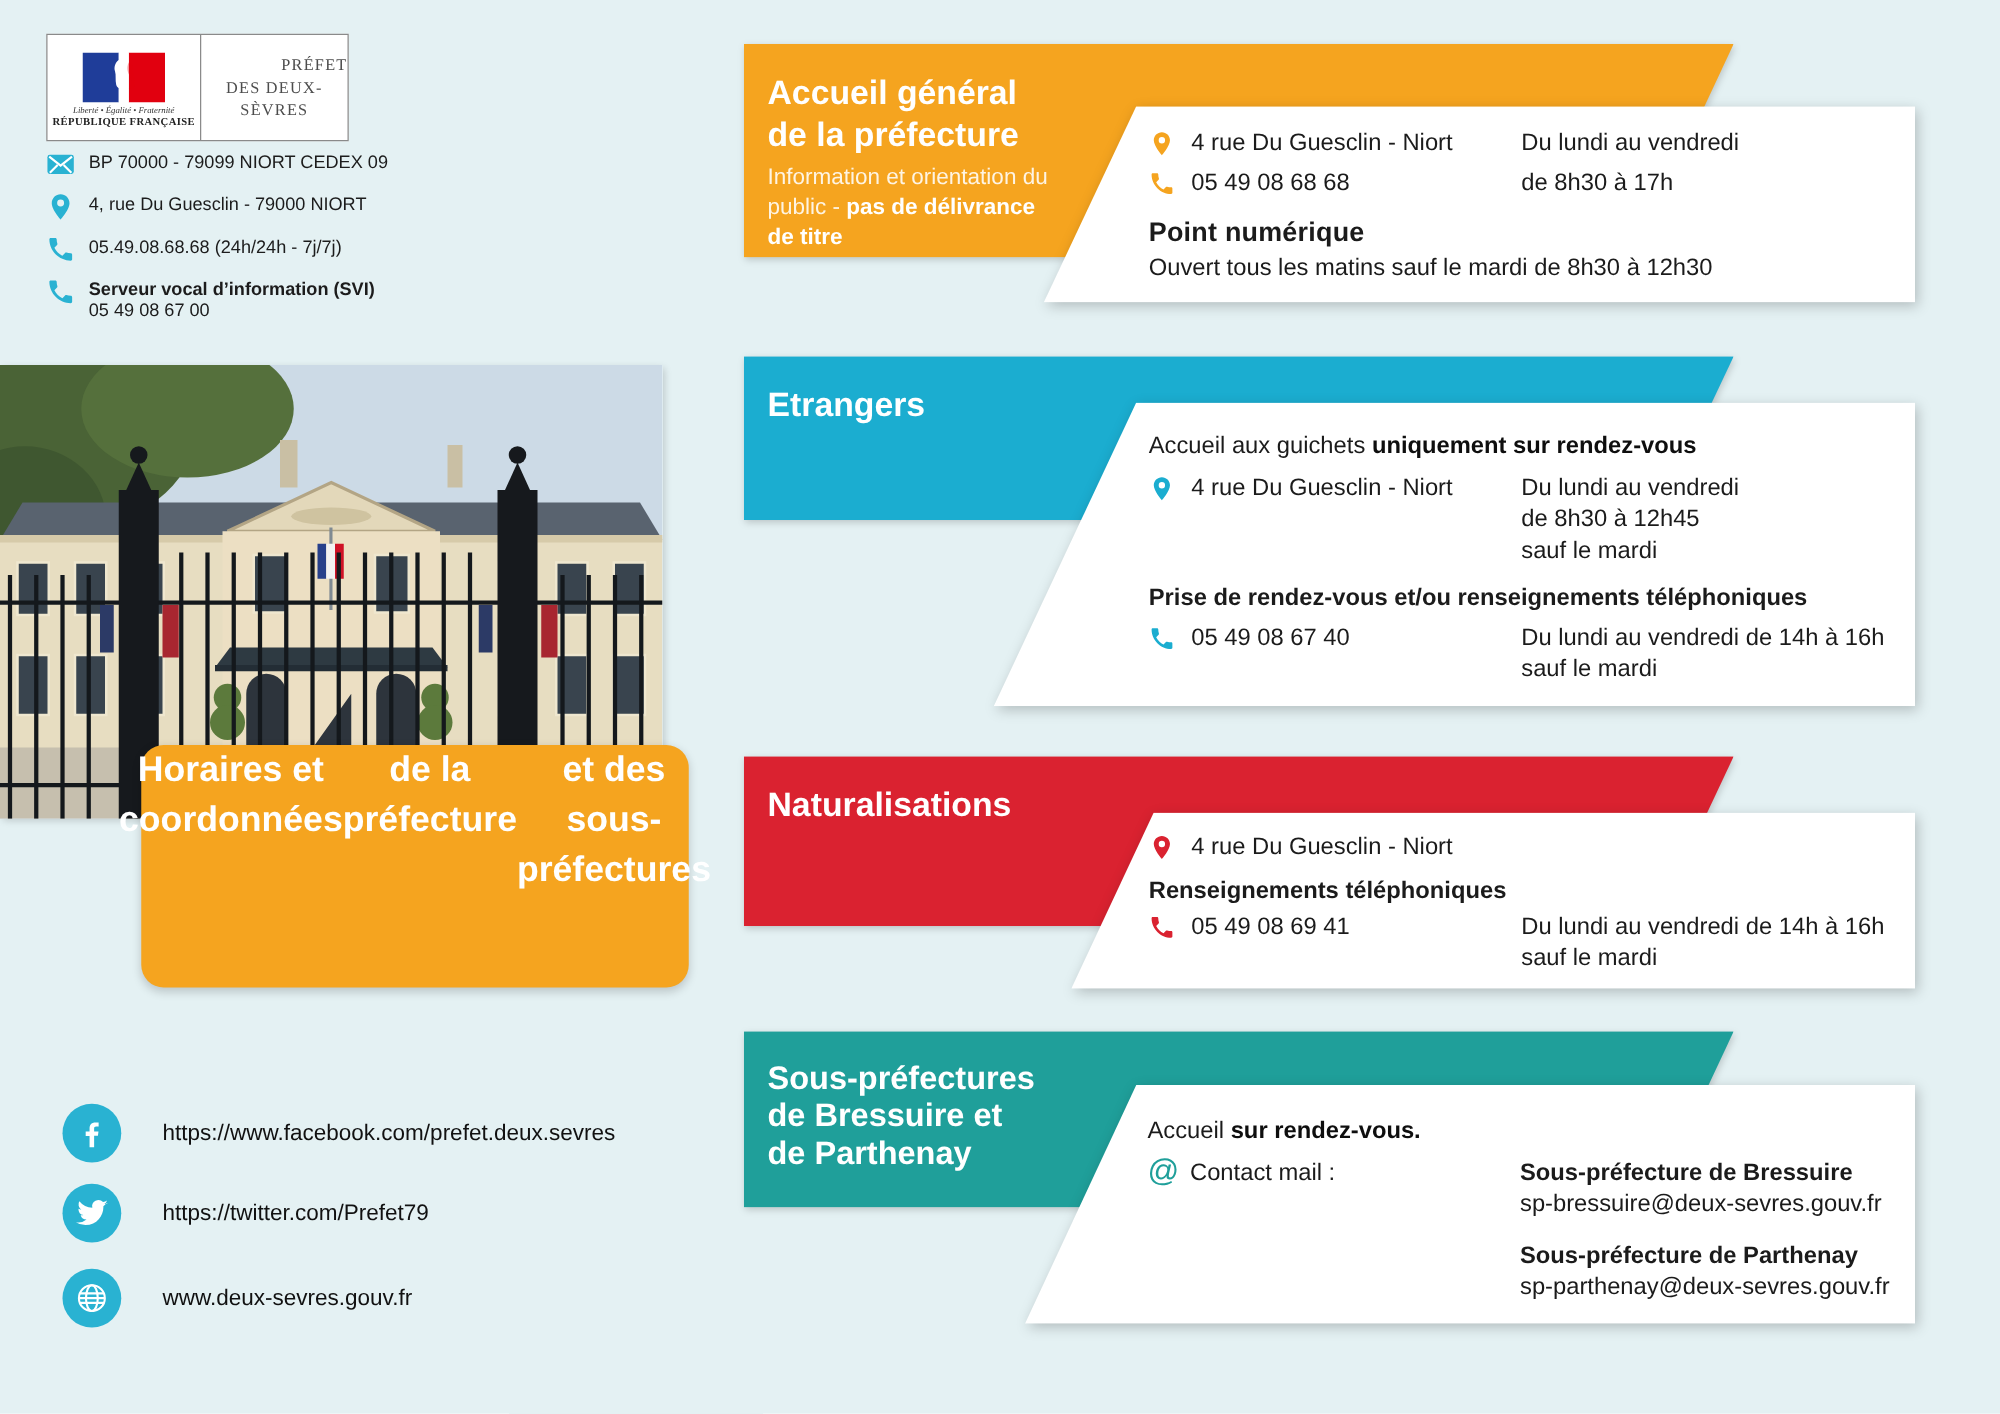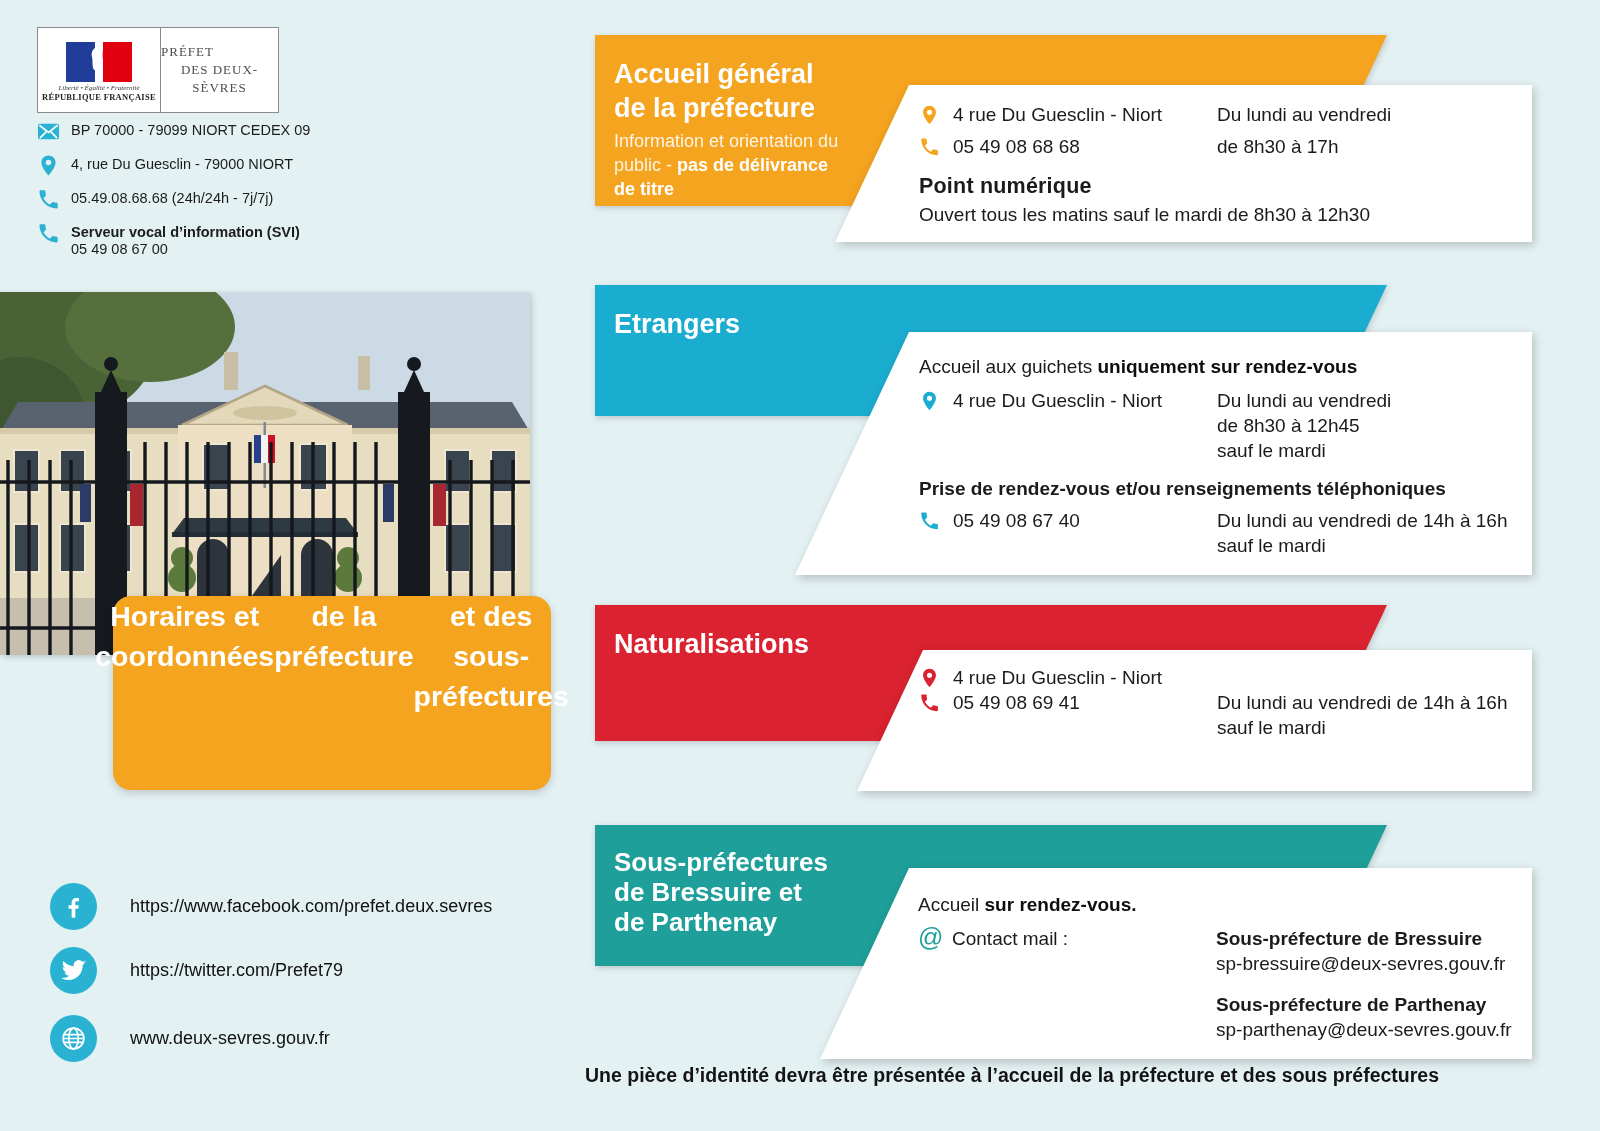--- a/index.html
+++ b/index.html
@@ -9,21 +9,21 @@
   
   .logo-box{position:absolute;left:37px;top:27px;width:240px;height:84px;background:#fff;
             border:1px solid #8a8a8a;display:flex;}
   .logo-cell{width:122px;border-right:1px solid #8a8a8a;display:flex;flex-direction:column;
              align-items:center;justify-content:center;padding-top:3px;}
   .logo-flag{width:66px;height:40px;}
   .logo-motto{font-size:7px;font-style:italic;color:#333;margin-top:2px;
               font-family:"Liberation Serif",serif;white-space:nowrap;}
   .logo-rep{font-size:8.5px;font-weight:bold;color:#222;font-family:"Liberation Serif",serif;
             letter-spacing:.3px;white-space:nowrap;}
-  .prefet-cell{flex:1;display:flex;flex-direction:column;align-items:flex-start;justify-content:center;
+  .prefet-cell{flex:1;display:flex;flex-direction:column;align-items:flex-end;justify-content:center;
                font-family:"Liberation Serif",serif;color:#4d4d4d;font-size:13px;
                letter-spacing:1px;line-height:18px;text-align:center;}
 
   
   .contact-list{position:absolute;left:37px;top:122px;width:340px;list-style:none;margin:0;padding:0;}
   .contact-item{display:flex;align-items:flex-start;margin-bottom:13px;font-size:14.5px;
                 color:#1c1c1c;line-height:17px;}
   .cic{width:23px;height:23px;flex:none;margin-right:11px;color:var(--icon-cyan,#29b2d2);margin-top:-2px;}
   .cic svg{width:100%;height:100%;}
   .svi b{display:block;}
@@ -63,21 +63,21 @@
   .banner3 .bi{background:var(--red,#da2230);clip-path:polygon(0 0,100% 0,calc(100% - 64px) 100%,0 100%);}
   .banner4{left:595px;top:825px;width:792px;height:141px;}
   .banner4 .bi{background:var(--teal,#1f9f9a);clip-path:polygon(0 0,100% 0,calc(100% - 66px) 100%,0 100%);}
 
   .card{position:absolute;z-index:2;filter:drop-shadow(2px 3px 5px rgba(0,0,0,.22));}
   .card .cc{width:100%;height:100%;background:#fff;box-sizing:border-box;
             font-size:19px;line-height:25px;color:#1b1b1b;}
   .card b{color:#0e0e0e;}
   .card1{left:835px;top:85px;width:697px;height:157px;}
   .card1 .cc{clip-path:polygon(74px 0,100% 0,100% 100%,0 100%);padding:17px 18px 0 84px;}
-  .card2{left:795px;top:332px;width:737px;height:243px;}
+  .card2{left:795px;top:322px;width:737px;height:243px;}
   .card2 .cc{clip-path:polygon(114px 0,100% 0,100% 100%,0 100%);padding:22px 18px 0 124px;}
   .card3{left:857px;top:650px;width:675px;height:141px;}
   .card3 .cc{clip-path:polygon(66px 0,100% 0,100% 100%,0 100%);padding:15px 18px 0 62px;}
   .card4{left:820px;top:868px;width:712px;height:191px;}
   .card4 .cc{clip-path:polygon(89px 0,100% 0,100% 100%,0 100%);padding:24px 18px 0 98px;}
 
   .r{display:flex;align-items:flex-start;}
   .ic{width:34px;flex:none;padding-top:1px;}
   .ic svg{width:21px;height:24px;display:block;}
   .ic-orange{color:var(--orange,#f5a41f);} .ic-cyan{color:var(--cyan,#1badd0);}
@@ -359,20 +359,21 @@
   <div class="card card3">
     <div class="cc">
       <div class="r">
         <span class="ic ic-red">
           <svg viewBox="0 0 24 24">
               <path fill="currentColor" d="M12 1.5C7.9 1.5 4.6 4.8 4.6 8.9c0 5.4 7.4 13.6 7.4 13.6s7.4-8.2 7.4-13.6c0-4.1-3.3-7.4-7.4-7.4zm0 10.2a2.9 2.9 0 1 1 0-5.8 2.9 2.9 0 0 1 0 5.8z"></path>
             </svg>
         </span>
         <span class="cm">4 rue Du Guesclin - Niort</span>
       </div>
+      <div class="h-bold" style="margin-top:10px;margin-bottom:4px;">Renseignements téléphoniques</div>
       <div class="r">
         <span class="ic ic-red">
           <svg viewBox="0 0 24 24">
               <path fill="currentColor" d="M6.8 10.6c1.5 2.9 3.8 5.2 6.7 6.7l2.2-2.3c.3-.3.7-.4 1.1-.3 1.2.4 2.4.6 3.7.6.6 0 1.1.5 1.1 1.1v3.9c0 .6-.5 1.1-1.1 1.1C10.8 21.4 2.6 13.2 2.6 3.5c0-.6.5-1.1 1.1-1.1h3.9c.6 0 1.1.5 1.1 1.1 0 1.3.2 2.5.6 3.7.1.4 0 .8-.3 1.1l-2.2 2.3z"></path>
             </svg>
         </span>
         <span class="cm">05 49 08 69 41</span>
         <span class="cr">
           <div>Du lundi au vendredi de 14h à 16h</div>
           <div>sauf le mardi</div>
@@ -405,15 +406,14 @@
           </div>
           <div class="grp">
             <div class="grp-title">Sous-préfecture de Parthenay</div>
             <div>sp-parthenay@deux-sevres.gouv.fr</div>
           </div>
         </span>
       </div>
     </div>
   </div>
 
-  <div class="footer-note">Une pièce d’identité devra être présentée à l’accueil de la préfecture et des sous préfectures</div>
 
 </div>
 
 </body></html>

